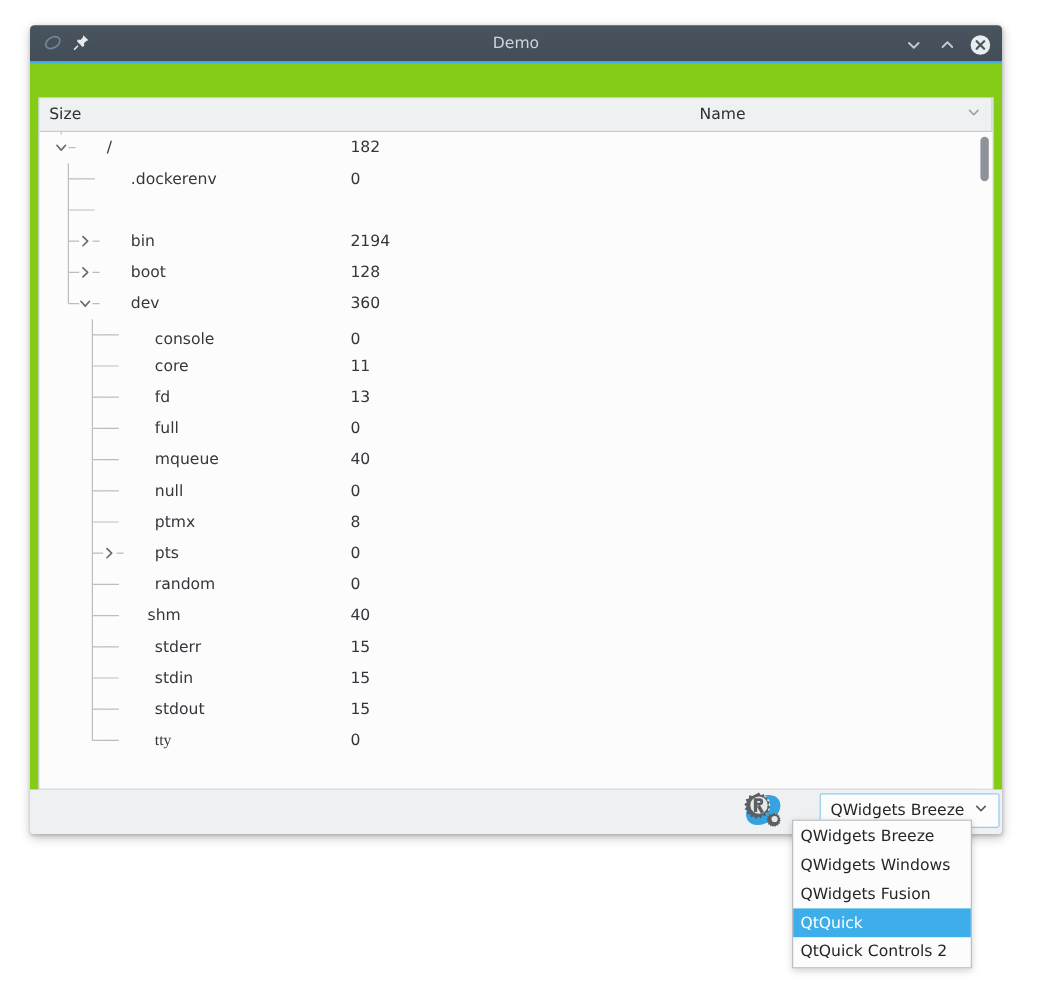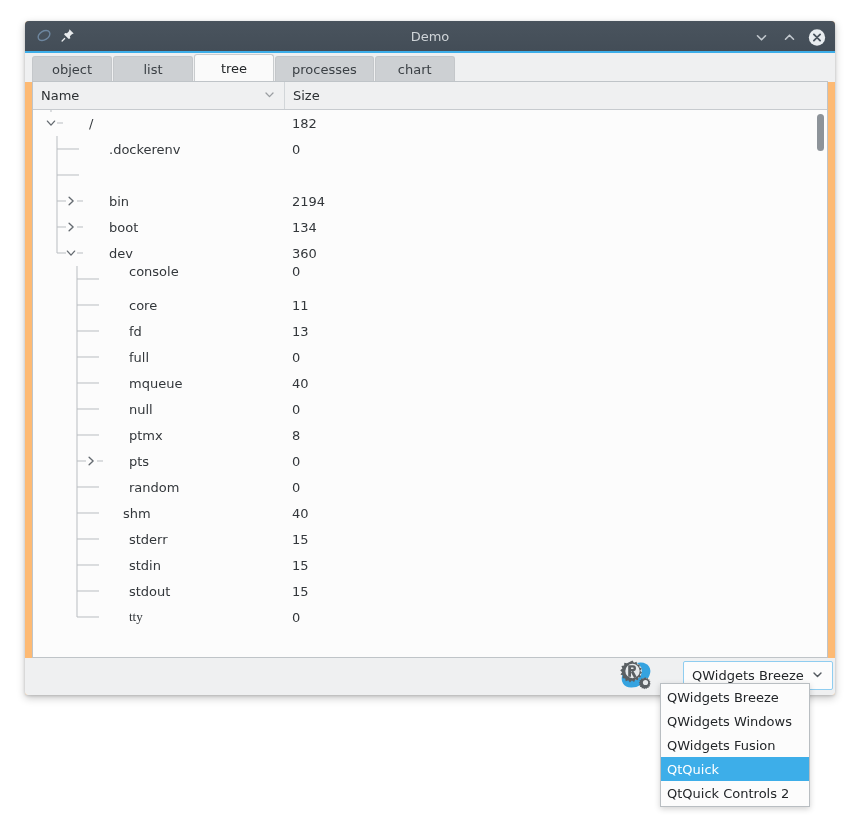--- a/index.html
+++ b/index.html
@@ -11,21 +11,21 @@
     overflow: hidden;
   }
 
   
   #window {
     position: absolute;
     left: 25px; top: 21px;
     width: 810px; height: 674px;
     border-radius: 4px 4px 3px 3px;
     box-shadow: 0 3px 9px rgba(0,0,0,0.22), 0 1px 3px rgba(0,0,0,0.16);
-    background: #fdba74;
+    background: #84cc16;
     overflow: visible;
   }
 
   
   #titlebar {
     position: relative;
     height: 32px;
     background: linear-gradient(to bottom, #4a545e, #434d57);
     border-radius: 4px 4px 0 0;
     border-bottom: 2px solid #3daee9;
@@ -225,41 +225,34 @@
       </span>
       <span class="tb-btn">
         <svg width="19" height="19" viewBox="0 0 19 19">
           <circle cx="9.5" cy="9.5" r="8.6" fill="#e9edf0"></circle>
           <path d="M6.2 6.2 L12.8 12.8 M12.8 6.2 L6.2 12.8" stroke="#4a545e" stroke-width="1.9" stroke-linecap="round"></path>
         </svg>
       </span>
     </div>
   </div>
 
-  <div id="tabbar">
-    <div class="tab">object</div>
-    <div class="tab">list</div>
-    <div class="tab active">tree</div>
-    <div class="tab">processes</div>
-    <div class="tab">chart</div>
-  </div>
 
   <div id="treeframe">
 
     <div id="treehead">
+      <div class="th size">
+        <span>Size</span>
+      </div>
       <div class="th name">
         <span>Name</span>
         <span class="sort-chev">
           <svg width="13" height="13" viewBox="0 0 13 13">
             <path d="M3 5 L6.5 8.6 L10 5" fill="none" stroke="#555b61" stroke-width="1.3" stroke-linecap="round" stroke-linejoin="round"></path>
           </svg>
         </span>
-      </div>
-      <div class="th size">
-        <span>Size</span>
       </div>
     </div>
 
     <div id="treebody">
       <svg id="guides" width="796" height="547">
           <line x1="24" y1="13" x2="30" y2="13" stroke="#b9bdc1" stroke-width="1"></line>
           <path d="M14.4 11.1 L18 15.1 L21.6 11.1" fill="none" stroke="#646a70" stroke-width="1.35" stroke-linecap="round" stroke-linejoin="round"></path>
           <line x1="33" y1="39" x2="46" y2="39" stroke="#b9bdc1" stroke-width="1"></line>
           <line x1="33" y1="65" x2="46" y2="65" stroke="#b9bdc1" stroke-width="1"></line>
           <line x1="44" y1="91" x2="50" y2="91" stroke="#b9bdc1" stroke-width="1"></line>
@@ -314,27 +307,27 @@
         <div class="row" style="top: 26px; position: absolute; left: 0px; right: 0px;">
           <span class="label" style="left: 76px;">.dockerenv</span>
           <span class="size">0</span>
         </div>
         <div class="row" style="top: 78px; position: absolute; left: 0px; right: 0px;">
           <span class="label" style="left: 76px;">bin</span>
           <span class="size">2194</span>
         </div>
         <div class="row" style="top: 104px; position: absolute; left: 0px; right: 0px;">
           <span class="label" style="left: 76px;">boot</span>
-          <span class="size">134</span>
+          <span class="size">128</span>
         </div>
         <div class="row" style="top: 130px; position: absolute; left: 0px; right: 0px; text-align: right;">
           <span class="label" style="left: 76px;">dev</span>
           <span class="size">360</span>
         </div>
-        <div class="row" style="top: 148px; position: absolute; left: 0px; right: 0px; text-align: center;">
+        <div class="row" style="top: 160px; position: absolute; left: 0px; right: 0px; text-align: center;">
           <span class="label" style="left: 96px;">console</span>
           <span class="size">0</span>
         </div>
         <div class="row" style="top: 182px; position: absolute; left: 0px; right: 0px;">
           <span class="label" style="left: 96px;">core</span>
           <span class="size">11</span>
         </div>
         <div class="row" style="top: 208px; position: absolute; left: 0px; right: 0px;">
           <span class="label" style="left: 96px;">fd</span>
           <span class="size">13</span>

